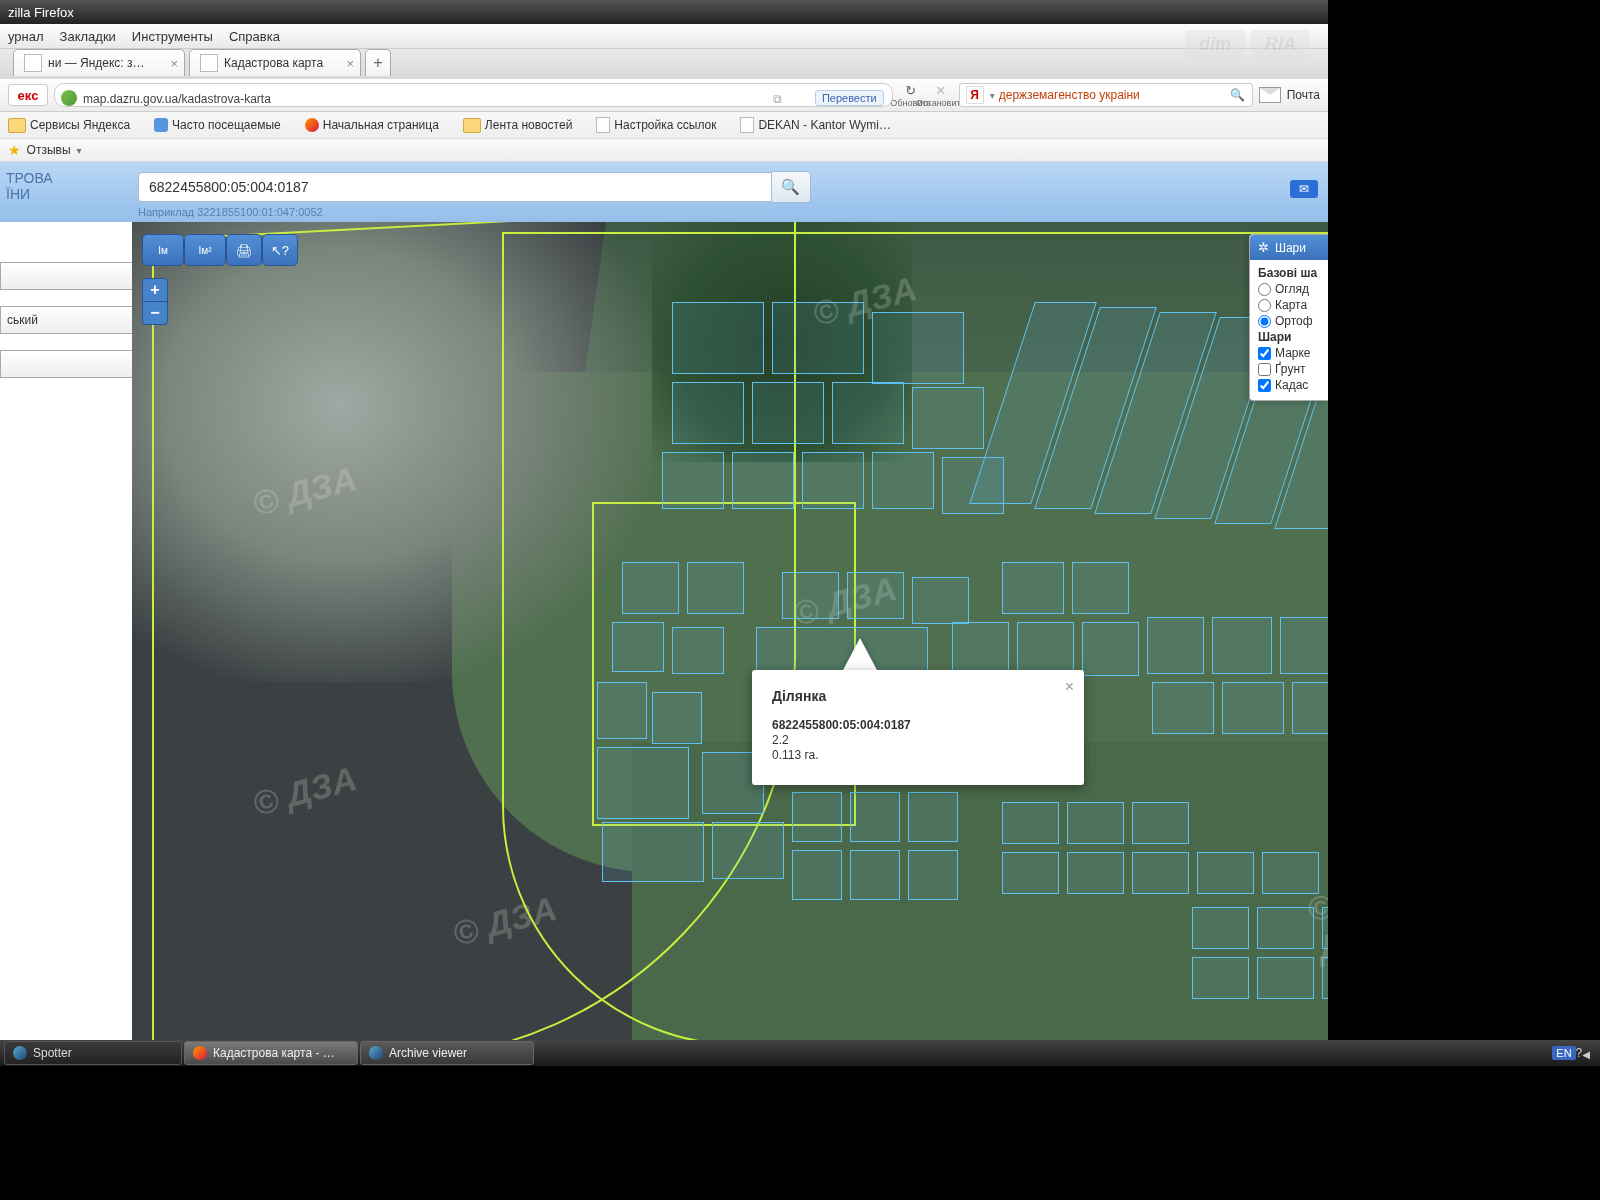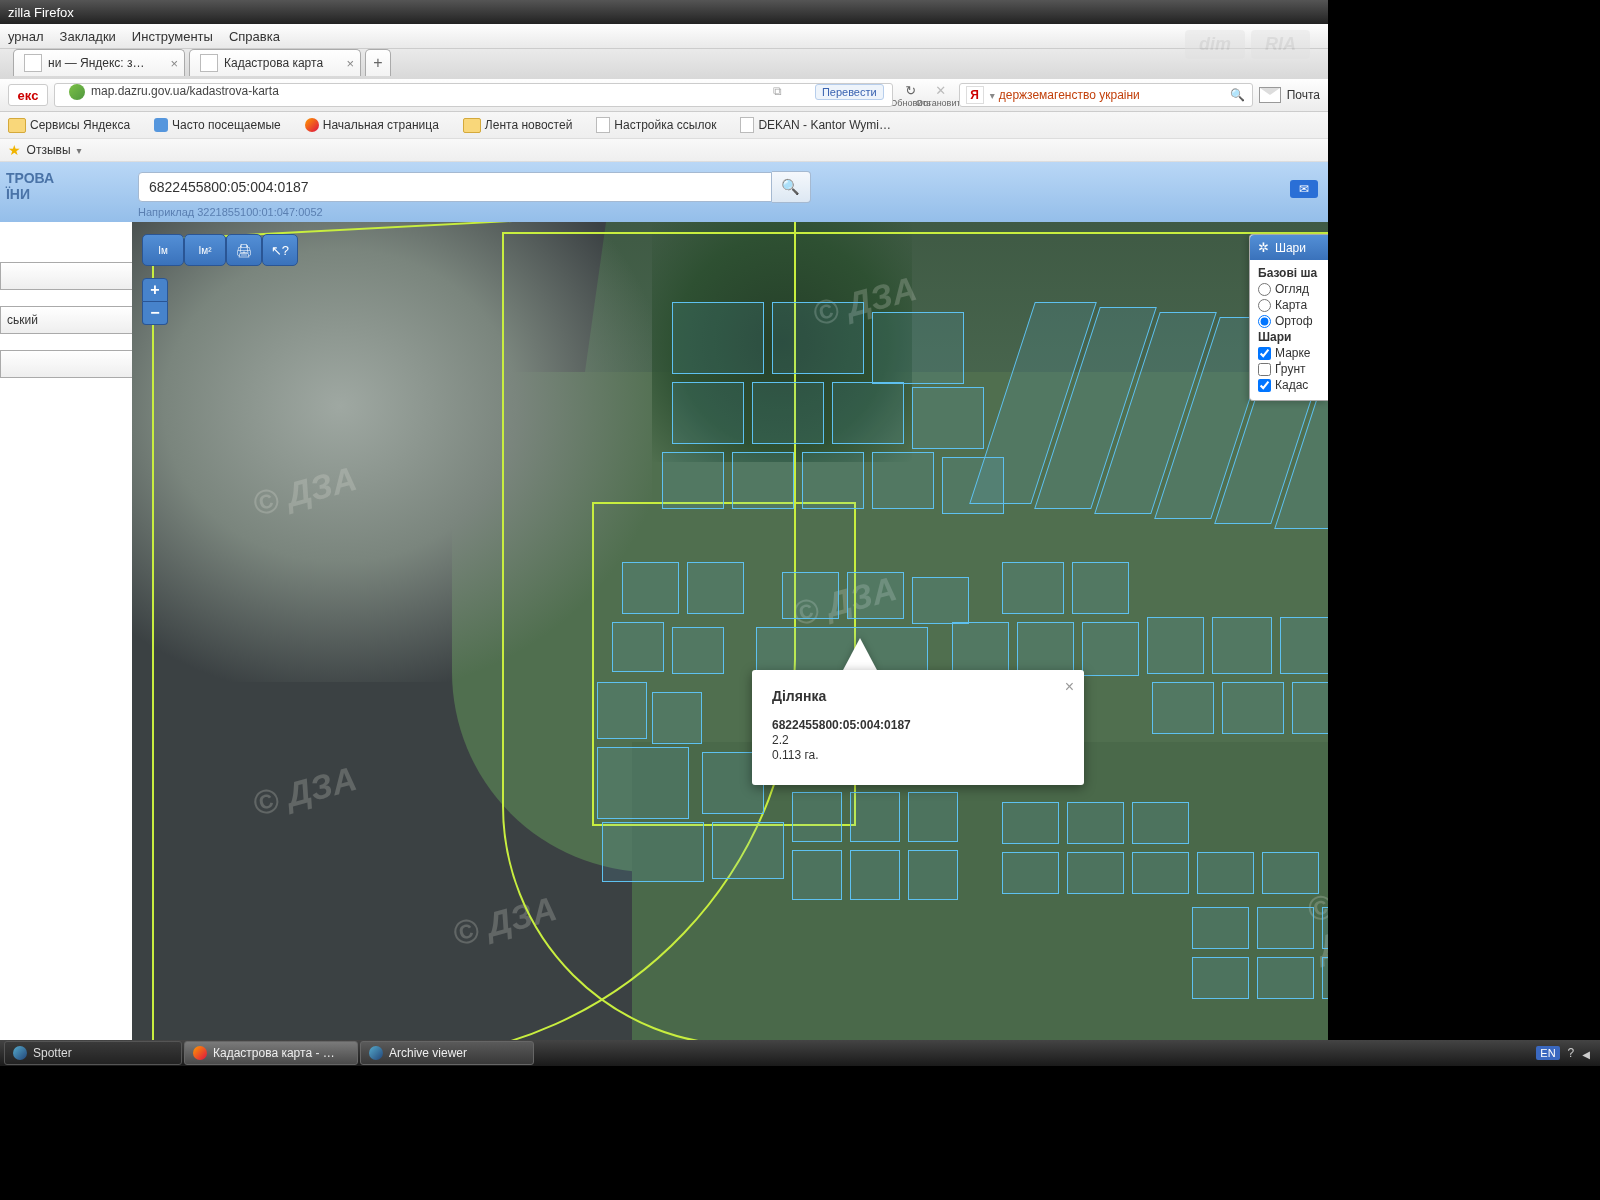--- a/index.html
+++ b/index.html
@@ -7,21 +7,21 @@
 .title-bar{height:24px;background:linear-gradient(to bottom,#555,#222);color:#fff;font-size:13px;padding:0 8px;display:flex;align-items:center}
 .menu-bar{height:24px;background:linear-gradient(to bottom,#fefefe,#e9e9e9);border-bottom:1px solid #ccc;display:flex;align-items:center;gap:16px;padding:0 8px;color:#333;font-size:13px}
 .menu-bar span{cursor:pointer}
 .tab-bar{height:30px;background:linear-gradient(to bottom,#eaeaea,#d8d8d8);display:flex;padding:0 13px}
 .tab{background:linear-gradient(to bottom,#fff,#f3f3f3);border:1px solid #aaa;border-bottom:none;border-radius:5px 5px 0 0;height:26px;display:flex;align-items:center;padding:0 10px;margin-right:4px;font-size:12px;color:#333;min-width:150px;position:relative}
 .tab .page-ico{width:16px;height:16px;border:1px solid #bbb;background:#fff;margin-right:6px}
 .tab .close-x{position:absolute;right:6px;color:#888;font-size:13px}
 .tab.add{min-width:24px;width:24px;justify-content:center;padding:0;font-size:16px;color:#666}
 .url-bar{height:32px;background:linear-gradient(to bottom,#fefefe,#ececec);border-bottom:1px solid #ccc;display:flex;align-items:center;padding:0 8px;gap:6px}
 .url-prefix{width:38px;height:20px;background:#fff;border:1px solid #ccc;border-radius:3px;display:flex;align-items:center;justify-content:center;color:#c00;font-weight:bold;font-size:13px}
-.url-field{flex:1;height:22px;border:1px solid #ccc;border-radius:3px;background:#fff;display:flex;align-items:flex-start;padding:0 14px;color:#444;position:relative}
+.url-field{flex:1;height:22px;border:1px solid #ccc;border-radius:10px;background:#fff;display:flex;align-items:flex-end;padding:0 6px;color:#444;position:relative}
 .url-globe{width:16px;height:16px;border-radius:50%;background:linear-gradient(135deg,#7cc146,#4f973e);margin-right:6px}
 .url-star{position:absolute;right:60px;color:#bbb;font-size:15px}
 .url-translate{position:absolute;right:8px;background:#eef4fb;border:1px solid #b7ceec;border-radius:3px;padding:1px 6px;font-size:11px;color:#3a63b1}
 .url-chain{position:absolute;right:110px;color:#aaa;font-size:12px}
 .url-icon{width:24px;height:24px;display:flex;align-items:center;justify-content:center;color:#666;font-size:13px;flex-direction:column}
 .url-icon small{font-size:9px;color:#666}
 .search-box{width:280px;height:22px;border:1px solid #ccc;border-radius:3px;background:#fff;display:flex;align-items:center;padding:0 6px}
 .search-y{width:16px;height:16px;background:#fff;border:1px solid #ddd;display:flex;align-items:center;justify-content:center;color:#c00;font-weight:bold;font-size:12px;margin-right:6px}
 .search-box .dd{color:#888;font-size:10px;margin-right:4px}
 .search-mag{margin-left:auto;color:#777}
@@ -30,21 +30,21 @@
 .bookmark-bar{height:26px;background:linear-gradient(to bottom,#f7f7f7,#eee);border-bottom:1px solid #ddd;display:flex;align-items:center;padding:0 8px;gap:24px;font-size:12px;color:#333}
 .bookmark-bar .bi{display:flex;align-items:center;gap:4px}
 .folder-ico{width:16px;height:13px;background:#f9d77a;border:1px solid #d4a93b;border-radius:2px}
 .shield-ico{width:14px;height:14px;border-radius:3px;background:#5596dd}
 .ff-ico{width:14px;height:14px;border-radius:50%;background:linear-gradient(135deg,#ff9a00,#d14)}
 .doc-ico{width:12px;height:14px;border:1px solid #bbb;background:#fff}
 .reviews-bar{height:22px;background:linear-gradient(to bottom,#f9f9f9,#efefef);border-bottom:1px solid #ddd;display:flex;align-items:center;padding:0 8px;font-size:12px;color:#333;gap:6px}
 .star-sm{color:#f0b400;font-size:14px}
 .content-area{position:absolute;left:0;top:162px;right:0;bottom:0;background:#fff}
 .app-header{height:60px;background:linear-gradient(to bottom,#b9d7f6,#8db9e7);border-bottom:1px solid #7aa2cd;padding:8px 14px 4px 14px;position:relative}
-.app-logo{position:absolute;left:6px;top:8px;color:#4a73a7;font-size:14px;font-weight:bold;line-height:16px;text-align:left}
+.app-logo{position:absolute;left:6px;top:8px;color:#4a73a7;font-size:14px;font-weight:normal;line-height:16px;text-align:left}
 .search-row{margin-left:124px;display:flex;align-items:center;height:34px}
 .cadastral-input{width:612px;height:28px;border:1px solid #a5b9d1;border-radius:4px 0 0 4px;padding:0 10px;font-size:14px;color:#333;outline:none}
 .cadastral-btn{width:38px;height:30px;background:linear-gradient(to bottom,#f5f8fc,#dde8f3);border:1px solid #a5b9d1;border-left:none;border-radius:0 4px 4px 0;display:flex;align-items:center;justify-content:center;color:#558;font-size:15px}
 .example{margin-left:124px;font-size:11px;color:#5a7fb1;margin-top:2px}
 .mail-flag{position:absolute;right:10px;top:18px;width:28px;height:18px;background:#2a6fd6;border-radius:3px;display:flex;align-items:center;justify-content:center;color:#fff;font-size:12px}
 .sidebar{position:absolute;left:0;top:60px;width:132px;bottom:0;background:#fff;border-right:1px solid #ccc;padding:40px 8px 8px 0}
 .sb-select{width:100%;height:26px;border:1px solid #aaa;background:linear-gradient(to bottom,#fff,#eee);margin-bottom:16px;position:relative;font-size:12px;color:#333;display:flex;align-items:center;padding:0 6px}
 .sb-select:after{content:"▾";position:absolute;right:4px;color:#555}
 .sb-toggle{position:absolute;right:-18px;top:170px;width:18px;height:48px;background:linear-gradient(to right,#f5f8fc,#e4ecf5);border:1px solid #b3c5da;border-left:none;border-radius:0 4px 4px 0;display:flex;align-items:center;justify-content:center;color:#667;font-size:11px}
 .sb-bottom{position:absolute;left:8px;bottom:8px;font-size:11px;color:#999}
@@ -80,21 +80,21 @@
 .popup h3{margin:0 0 14px 0;font-size:14px;font-weight:bold;color:#333}
 .popup .row{font-size:12px;color:#333;margin:1px 0}
 .popup .row.bold{font-weight:bold}
 .popup-arrow{position:absolute;left:710px;top:416px;width:0;height:0;border-left:18px solid transparent;border-right:18px solid transparent;border-bottom:34px solid #fff;filter:drop-shadow(0 -2px 3px rgba(0,0,0,.2))}
 .taskbar{position:absolute;left:0;bottom:134px;right:0;height:26px;background:linear-gradient(to bottom,#444,#1a1a1a);display:flex;align-items:center;padding:0 4px;gap:2px}
 .tb-start{width:160px;height:22px;background:linear-gradient(to bottom,#3a3a3a,#222);border:1px solid #555;border-radius:3px;color:#ddd;font-size:12px;display:flex;align-items:center;padding:0 8px;gap:6px}
 .tb-task{width:156px;height:22px;background:linear-gradient(to bottom,#5a5a5a,#383838);border:1px solid #666;border-radius:3px;color:#eee;font-size:12px;display:flex;align-items:center;padding:0 8px;gap:6px;overflow:hidden;white-space:nowrap}
 .tb-task.active{background:linear-gradient(to bottom,#7a7a7a,#4a4a4a)}
 .tb-ff{width:14px;height:14px;border-radius:50%;background:linear-gradient(135deg,#ff9a00,#d14)}
 .tb-c{width:14px;height:14px;border-radius:50%;background:linear-gradient(135deg,#5ac,#247)}
-.tb-tray{margin-left:auto;display:flex;align-items:flex-end;gap:8px;color:#ccc;font-size:12px;padding-right:6px}
+.tb-tray{margin-left:auto;display:flex;align-items:flex-end;color:#ccc;font-size:12px;padding-right:6px}
 .tb-lang{background:#3a68c0;color:#fff;padding:1px 4px;border-radius:2px;font-size:11px}
 .corner-wm{position:absolute;right:18px;top:30px;display:flex;gap:6px;opacity:.4}
 .corner-wm .box{background:#e0e0e0;border-radius:4px;padding:4px 14px;font-size:18px;font-weight:bold;color:#bbb;font-style:italic}
 </style>
 </head>
 <body>
 
 <div class="browser-area">
   <div class="title-bar">
     <span>zilla Firefox</span>

